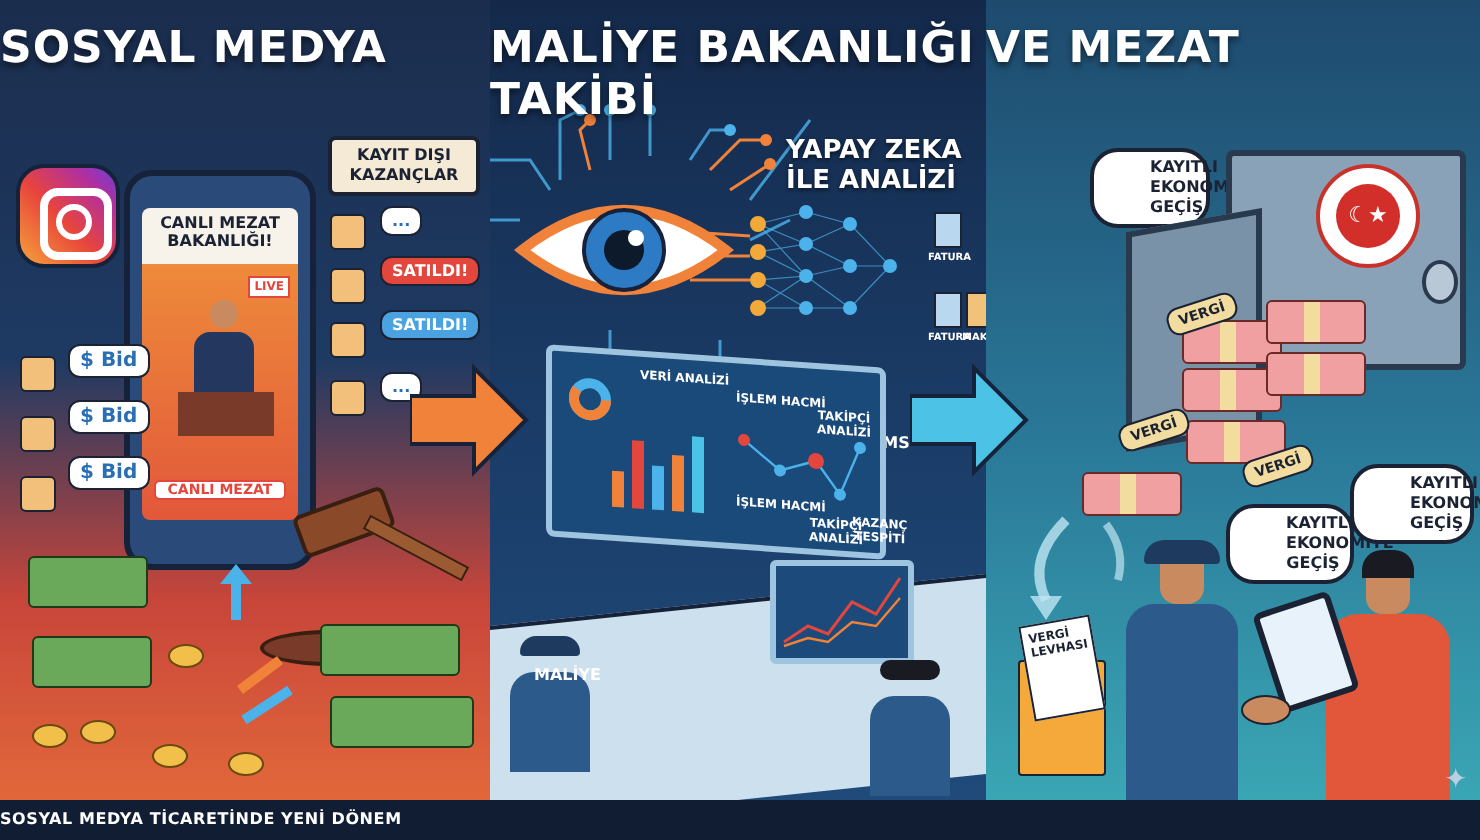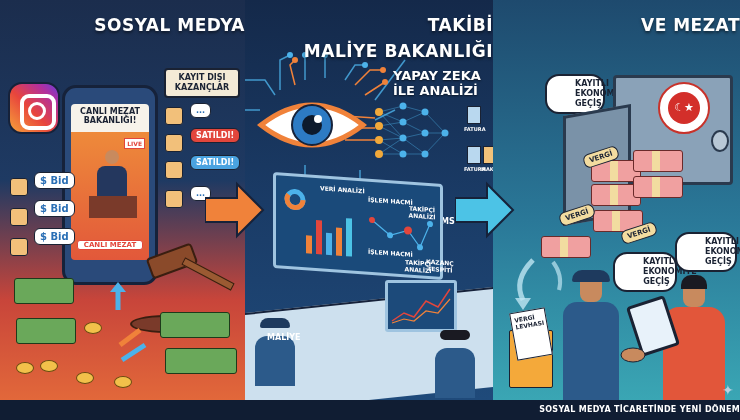--- a/index.html
+++ b/index.html
@@ -4,21 +4,21 @@
   <style>
     * { margin:0; padding:0; box-sizing:border-box; }
     body { width:740px; height:420px; overflow:hidden; background:#0f1c33; font-family:"DejaVu Sans", sans-serif; }
     .canvas { position:relative; width:740px; height:420px; overflow:hidden; }
 
     .panel { position:absolute; top:0; height:400px; overflow:hidden; }
     .p1 { left:0; width:245px; background:linear-gradient(180deg,#1b2d4d 0%,#1e3a63 45%,#c8453a 75%,#e2683a 100%); }
     .p2 { left:245px; width:248px; background:linear-gradient(180deg,#14294a 0%,#1a3b66 50%,#1f4a7a 100%); }
     .p3 { left:493px; width:247px; background:linear-gradient(180deg,#1e4a6e 0%,#2a7898 55%,#3aa6b4 100%); }
 
-    .title { position:absolute; width:100%; text-align:right; color:#fff; font-weight:bold; font-size:17px; line-height:26px; letter-spacing:0.5px; top:12px; text-shadow:0 2px 3px rgba(0,0,0,0.5); }
+    .title { position:absolute; width:100%; text-align:left; color:#fff; font-weight:bold; font-size:22px; line-height:26px; letter-spacing:0.5px; top:12px; text-shadow:0 2px 3px rgba(0,0,0,0.5); }
 
     .bubble { position:absolute; background:#f4ead6; color:#1a2233; border:2px solid #1a2233; border-radius:4px; font-weight:bold; text-align:center; font-size:8px; line-height:10px; padding:3px 5px; }
     .bubble.white { background:#fff; border-radius:14px;padding-left:28px; }
     .tag { position:absolute; border-radius:6px; font-size:8px; font-weight:bold; padding:2px 5px; color:#fff; border:1.5px solid #1a2233; }
     .tag.red { background:#e2463c; }
     .tag.blue { background:#4aa3e0; }
     .tag.bid { background:#fff; color:#2a6fb5; font-size:10px; }
     .tag.dots { background:#fff; color:#2a6fb5; }
     .tag.vergi { background:#f3dca0; color:#1a2233; transform:rotate(-18deg); font-size:7px; }
 
@@ -82,21 +82,21 @@
     .cop { position:absolute; left:70px; top:270px; width:56px; height:130px; }
     .cop .cap { width:38px; height:12px; background:#1e3a5e; border-radius:10px 10px 2px 2px; margin:0 auto; }
     .cop .face { width:22px; height:20px; background:#c88a5e; margin:0 auto; border-radius:0 0 8px 8px; }
     .cop .torso { width:56px; height:98px; background:#2c5a8a; border-radius:14px 14px 0 0; }
     .civ { position:absolute; left:170px; top:275px; width:62px; height:125px; }
     .civ .hair { width:26px; height:14px; background:#1a1a22; margin:0 auto; border-radius:10px 10px 0 0; }
     .civ .face { width:22px; height:18px; background:#c88a5e; margin:0 auto; border-radius:0 0 8px 8px; }
     .civ .torso { width:62px; height:93px; background:#e2563a; border-radius:16px 16px 0 0; }
     .tablet { position:absolute; left:140px; top:300px; width:40px; height:52px; background:#e8f2fa; border:3px solid #1a2233; border-radius:4px; transform:rotate(-18deg); }
 
-    .footer { position:absolute; left:0; top:400px; width:740px; height:20px; background:#101d33; color:#fff; font-size:8px; font-weight:bold; text-align:right; line-height:20px; letter-spacing:0.3px; }
+    .footer { position:absolute; left:0; top:400px; width:740px; height:20px; background:#101d33; color:#fff; font-size:8px; font-weight:bold; text-align:left; line-height:20px; letter-spacing:0.3px; }
     .sparkle { position:absolute; left:722px; top:382px; color:#cfd9ea; font-size:14px; opacity:0.85; }
     .circuit { position:absolute; left:0; top:0; width:100%; height:100%; pointer-events:none; }
   </style>
 </head>
 <body>
 
 <div class="canvas">
 
   <section class="panel p1">
     <div class="title">
@@ -190,22 +190,22 @@
           <circle cx="120" cy="65" r="3"></circle>
         </g>
       <g fill="#f0823a">
           <circle cx="50" cy="60" r="3"></circle>
           <circle cx="138" cy="70" r="3"></circle>
           <circle cx="140" cy="82" r="3"></circle>
         </g>
     </svg>
 
     <div class="title">
+      <div>MALİYE BAKANLIĞI</div>
       <div>TAKİBİ</div>
-      <div>MALİYE BAKANLIĞI</div>
     </div>
 
     <svg class="eye" viewBox="0 0 110 60">
       <path d="M4 30 Q55 -10 106 30 Q55 70 4 30 Z" fill="#fff" stroke="#f0823a" stroke-width="5"></path>
       <circle cx="55" cy="30" r="20" fill="#2d7bc4" stroke="#16223a" stroke-width="2"></circle>
       <circle cx="55" cy="30" r="10" fill="#0d1a2c"></circle>
       <circle cx="61" cy="24" r="4" fill="#fff"></circle>
     </svg>
 
     <div class="ai-sub">

